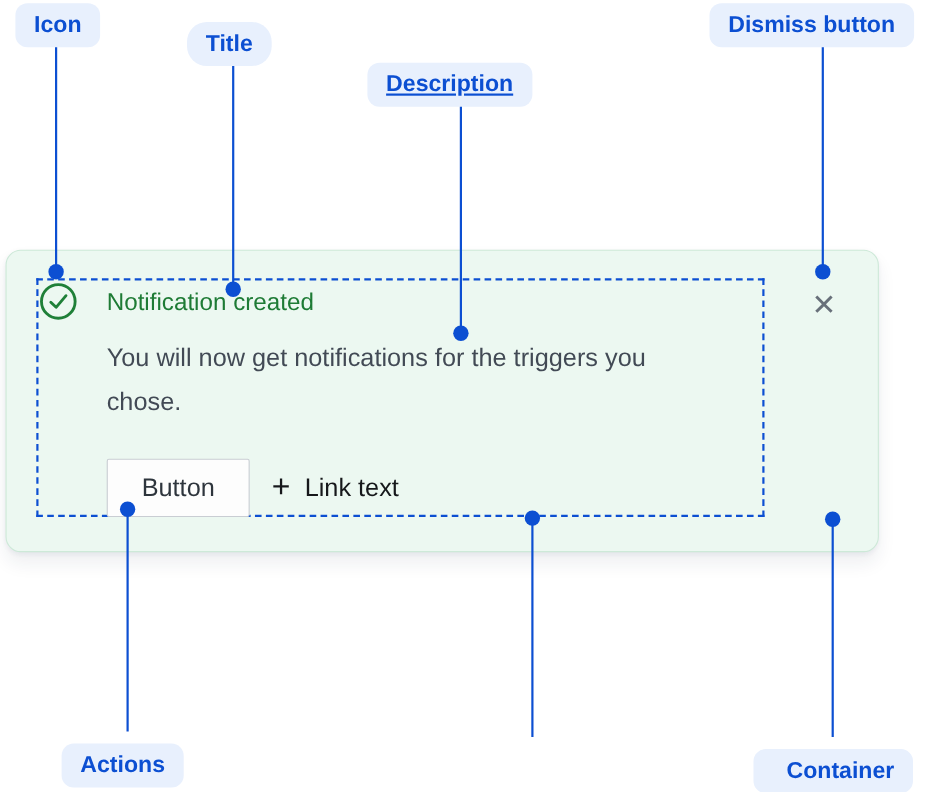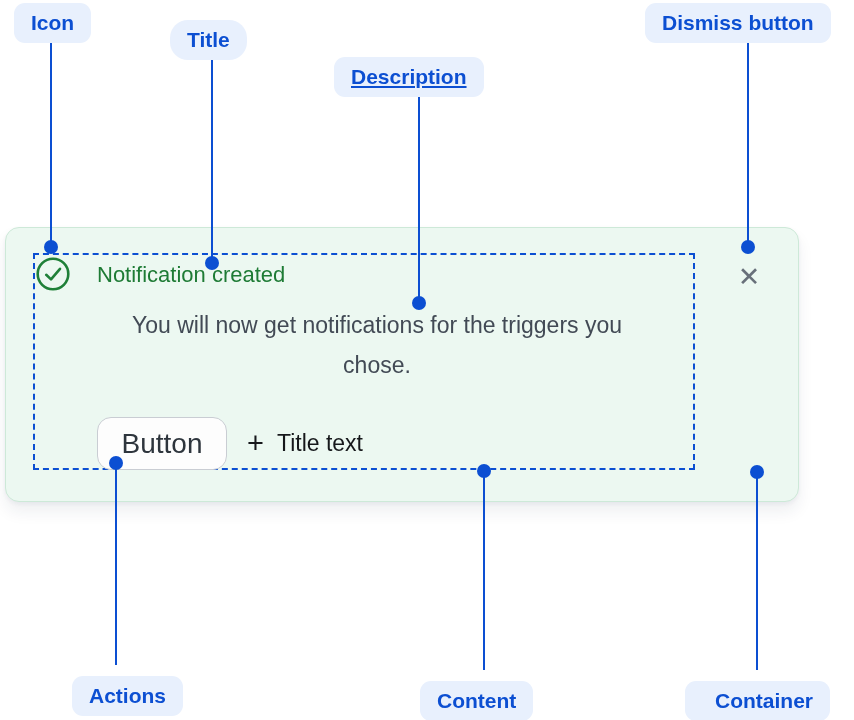--- a/index.html
+++ b/index.html
@@ -46,33 +46,33 @@
   .check-icon{
     position:absolute;left:36px;top:257px;width:34px;height:34px;z-index:3;
   }
   .card-title{
     position:absolute;left:97px;top:262px;
     font-size:22px;font-weight:400;color:#1e7b35;z-index:3;
     white-space:nowrap;
   }
   .card-desc{
     position:absolute;left:97px;top:305px;width:560px;
-    font-size:23px;line-height:40px;color:#424a55;z-index:3;text-align:center;
+    font-size:23px;line-height:40px;color:#424a55;z-index:3;
   }
   .card-actions{
     position:absolute;left:97px;top:417px;height:53px;
     display:flex;align-items:center;z-index:3;
   }
   .btn{
     height:53px;min-width:130px;box-sizing:border-box;
     display:flex;align-items:center;justify-content:center;
     background:#fdfdfd;
     border:1px solid #c9cdd3;
-    border-radius:14px;
-    font-size:28px;color:#2e353d;
+    border-radius:2px;
+    font-size:23px;color:#2e353d;
     padding:0 22px;
     cursor:pointer;
     font-family:"Liberation Sans", sans-serif;
   }
   .link-action{
     display:flex;align-items:center;margin-left:20px;
     color:#16181b;cursor:pointer;
   }
   .plus-glyph{
     font-size:29px;font-weight:400;line-height:1;margin-right:13px;color:#16181b;
@@ -103,21 +103,21 @@
   </svg>
 
   <div class="card-title">Notification created</div>
 
   <div class="card-desc">You will now get notifications for the triggers you chose.</div>
 
   <div class="card-actions">
     <button class="btn">Button</button>
     <span class="link-action">
       <span class="plus-glyph">+</span>
-      <span class="link-label">Title text</span>
+      <span class="link-label">Link text</span>
     </span>
   </div>
 
   <button class="dismiss-btn">
     <span>✕</span>
   </button>
 
   <div class="pill" style="left:14px;top:3px;">Icon</div>
   <div class="vline" style="left:50px;top:42px;height:206px;"></div>
   <div class="dot" style="left:44px;top:240px;"></div>
@@ -129,23 +129,22 @@
   <div class="pill" style="left:334px;top:57px;text-decoration:underline;">Description</div>
   <div class="vline" style="left:418px;top:96px;height:208px;"></div>
   <div class="dot" style="left:412px;top:296px;"></div>
 
   <div class="pill" style="left:645px;top:3px;">Dismiss button</div>
   <div class="vline" style="left:747px;top:42px;height:206px;"></div>
   <div class="dot" style="left:741px;top:240px;"></div>
 
   <div class="dot" style="left:109px;top:456px;"></div>
   <div class="vline" style="left:115px;top:468px;height:197px;"></div>
-  <div class="pill" style="left:56px;top:676px;margin-left:16px;">Actions</div>
+  <div class="pill" style="left:56px;top:676px;">Actions</div>
 
   <div class="dot" style="left:477px;top:464px;"></div>
   <div class="vline" style="left:483px;top:476px;height:194px;"></div>
-  <div class="pill" style="left:420px;top:681px;">Content</div>
 
   <div class="dot" style="left:750px;top:465px;"></div>
   <div class="vline" style="left:756px;top:477px;height:193px;"></div>
   <div class="pill" style="left:685px;top:681px;padding-left:30px;">Container</div>
 
 </div>
 
 </body></html>

